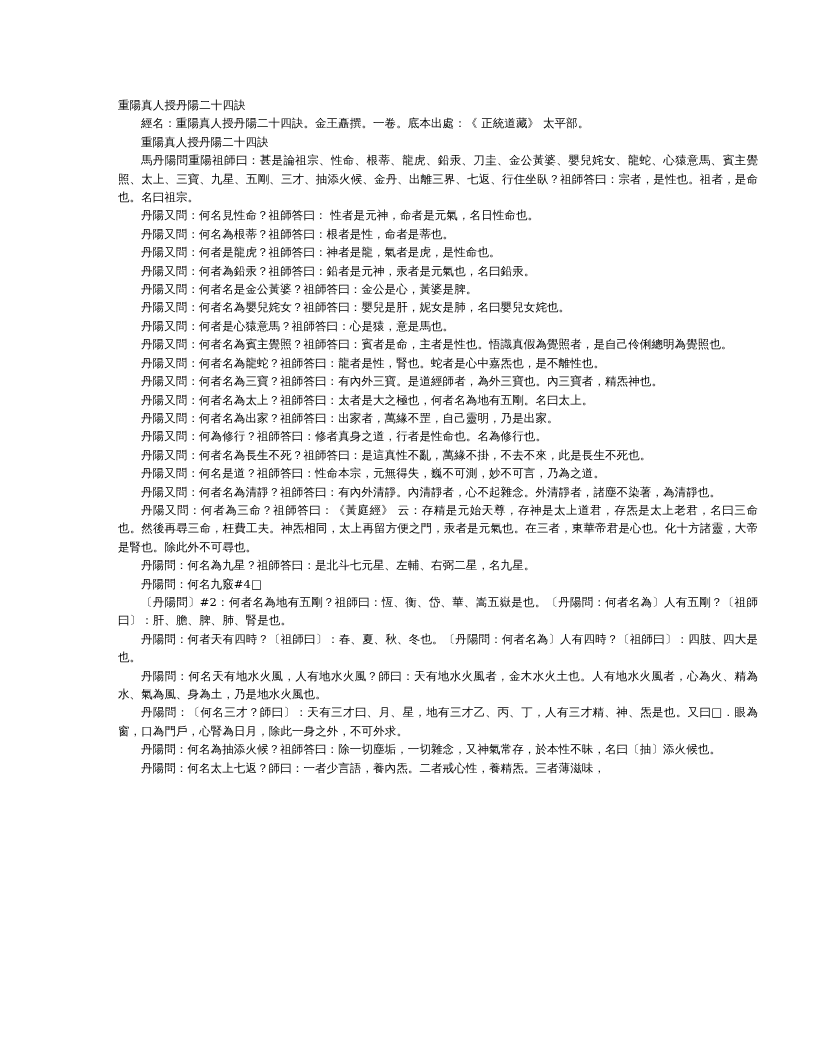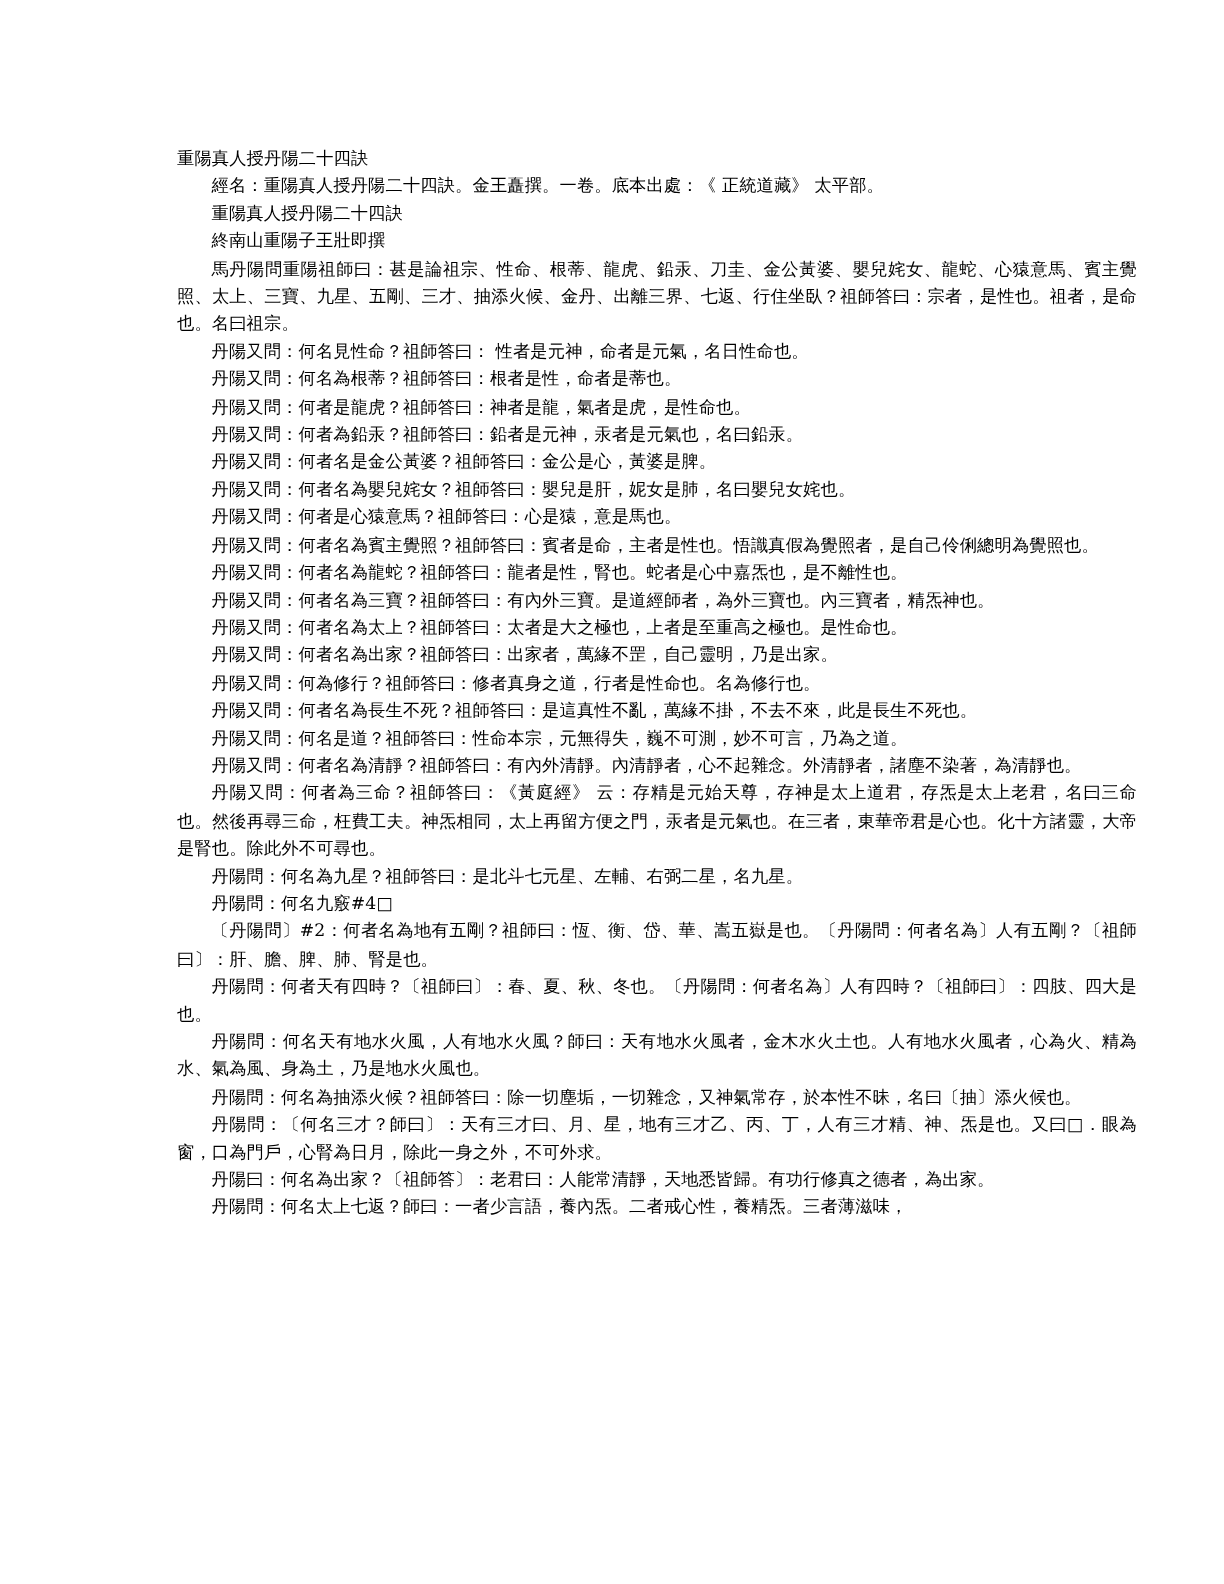--- a/index.html
+++ b/index.html
@@ -43,42 +43,40 @@
   }
 </style>
 </head>
 <body>
 
 <div class="page">
   <div class="doc-body">
     <p class="para noindent">重陽真人授丹陽二十四訣</p>
     <p class="para">經名：重陽真人授丹陽二十四訣。金王矗撰。一卷。底本出處：《 正統道藏》 太平部。</p>
     <p class="para">重陽真人授丹陽二十四訣</p>
-    <p class="para">終南山重陽子王壯即撰</p>
     <p class="para">馬丹陽問重陽祖師曰：甚是論祖宗、性命、根蒂、龍虎、鉛汞、刀圭、金公黃婆、嬰兒姹女、龍蛇、心猿意馬、賓主覺照、太上、三寶、九星、五剛、三才、抽添火候、金丹、出離三界、七返、行住坐臥？祖師答曰：宗者，是性也。祖者，是命也。名曰祖宗。</p>
     <p class="para">丹陽又問：何名見性命？祖師答曰： 性者是元神，命者是元氣，名日性命也。</p>
     <p class="para">丹陽又問：何名為根蒂？祖師答曰：根者是性，命者是蒂也。</p>
     <p class="para">丹陽又問：何者是龍虎？祖師答曰：神者是龍，氣者是虎，是性命也。</p>
     <p class="para">丹陽又問：何者為鉛汞？祖師答曰：鉛者是元神，汞者是元氣也，名曰鉛汞。</p>
     <p class="para">丹陽又問：何者名是金公黃婆？祖師答曰：金公是心，黃婆是脾。</p>
     <p class="para">丹陽又問：何者名為嬰兒姹女？祖師答曰：嬰兒是肝，妮女是肺，名曰嬰兒女姹也。</p>
     <p class="para">丹陽又問：何者是心猿意馬？祖師答曰：心是猿，意是馬也。</p>
     <p class="para">丹陽又問：何者名為賓主覺照？祖師答曰：賓者是命，主者是性也。悟識真假為覺照者，是自己伶俐總明為覺照也。</p>
     <p class="para">丹陽又問：何者名為龍蛇？祖師答曰：龍者是性，腎也。蛇者是心中嘉炁也，是不離性也。</p>
     <p class="para">丹陽又問：何者名為三寶？祖師答曰：有內外三寶。是道經師者，為外三寶也。內三寶者，精炁神也。</p>
-    <p class="para">丹陽又問：何者名為太上？祖師答曰：太者是大之極也，上者是至重高之極也。是性命也。</p>
+    <p class="para">丹陽又問：何者名為太上？祖師答曰：太者是大之極也，何者名為地有五剛。名曰太上。</p>
     <p class="para">丹陽又問：何者名為出家？祖師答曰：出家者，萬緣不罡，自己靈明，乃是出家。</p>
     <p class="para">丹陽又問：何為修行？祖師答曰：修者真身之道，行者是性命也。名為修行也。</p>
     <p class="para">丹陽又問：何者名為長生不死？祖師答曰：是這真性不亂，萬緣不掛，不去不來，此是長生不死也。</p>
     <p class="para">丹陽又問：何名是道？祖師答曰：性命本宗，元無得失，巍不可測，妙不可言，乃為之道。</p>
     <p class="para">丹陽又問：何者名為清靜？祖師答曰：有內外清靜。內清靜者，心不起雜念。外清靜者，諸塵不染著，為清靜也。</p>
     <p class="para">丹陽又問：何者為三命？祖師答曰：《黃庭經》 云：存精是元始天尊，存神是太上道君，存炁是太上老君，名曰三命也。然後再尋三命，枉費工夫。神炁相同，太上再留方便之門，汞者是元氣也。在三者，東華帝君是心也。化十方諸靈，大帝是腎也。除此外不可尋也。</p>
     <p class="para">丹陽問：何名為九星？祖師答曰：是北斗七元星、左輔、右弼二星，名九星。</p>
     <p class="para">丹陽問：何名九竅#4□</p>
     <p class="para">〔丹陽問〕#2：何者名為地有五剛？祖師曰：恆、衡、岱、華、嵩五嶽是也。〔丹陽問：何者名為〕人有五剛？〔祖師曰〕：肝、膽、脾、肺、腎是也。</p>
     <p class="para">丹陽問：何者天有四時？〔祖師曰〕：春、夏、秋、冬也。〔丹陽問：何者名為〕人有四時？〔祖師曰〕：四肢、四大是也。</p>
     <p class="para">丹陽問：何名天有地水火風，人有地水火風？師曰：天有地水火風者，金木水火土也。人有地水火風者，心為火、精為水、氣為風、身為土，乃是地水火風也。</p>
+    <p class="para">丹陽問：〔何名三才？師曰〕：天有三才曰、月、星，地有三才乙、丙、丁，人有三才精、神、炁是也。又曰□．眼為窗，口為門戶，心腎為日月，除此一身之外，不可外求。</p>
     <p class="para">丹陽問：何名為抽添火候？祖師答曰：除一切塵垢，一切雜念，又神氣常存，於本性不昧，名曰〔抽〕添火候也。</p>
-    <p class="para">丹陽問：〔何名三才？師曰〕：天有三才曰、月、星，地有三才乙、丙、丁，人有三才精、神、炁是也。又曰□．眼為窗，口為門戶，心腎為日月，除此一身之外，不可外求。</p>
-    <p class="para">丹陽曰：何名為出家？〔祖師答〕：老君曰：人能常清靜，天地悉皆歸。有功行修真之德者，為出家。</p>
     <p class="para">丹陽問：何名太上七返？師曰：一者少言語，養內炁。二者戒心性，養精炁。三者薄滋味，</p>
   </div>
 </div>
 
 </body></html>

